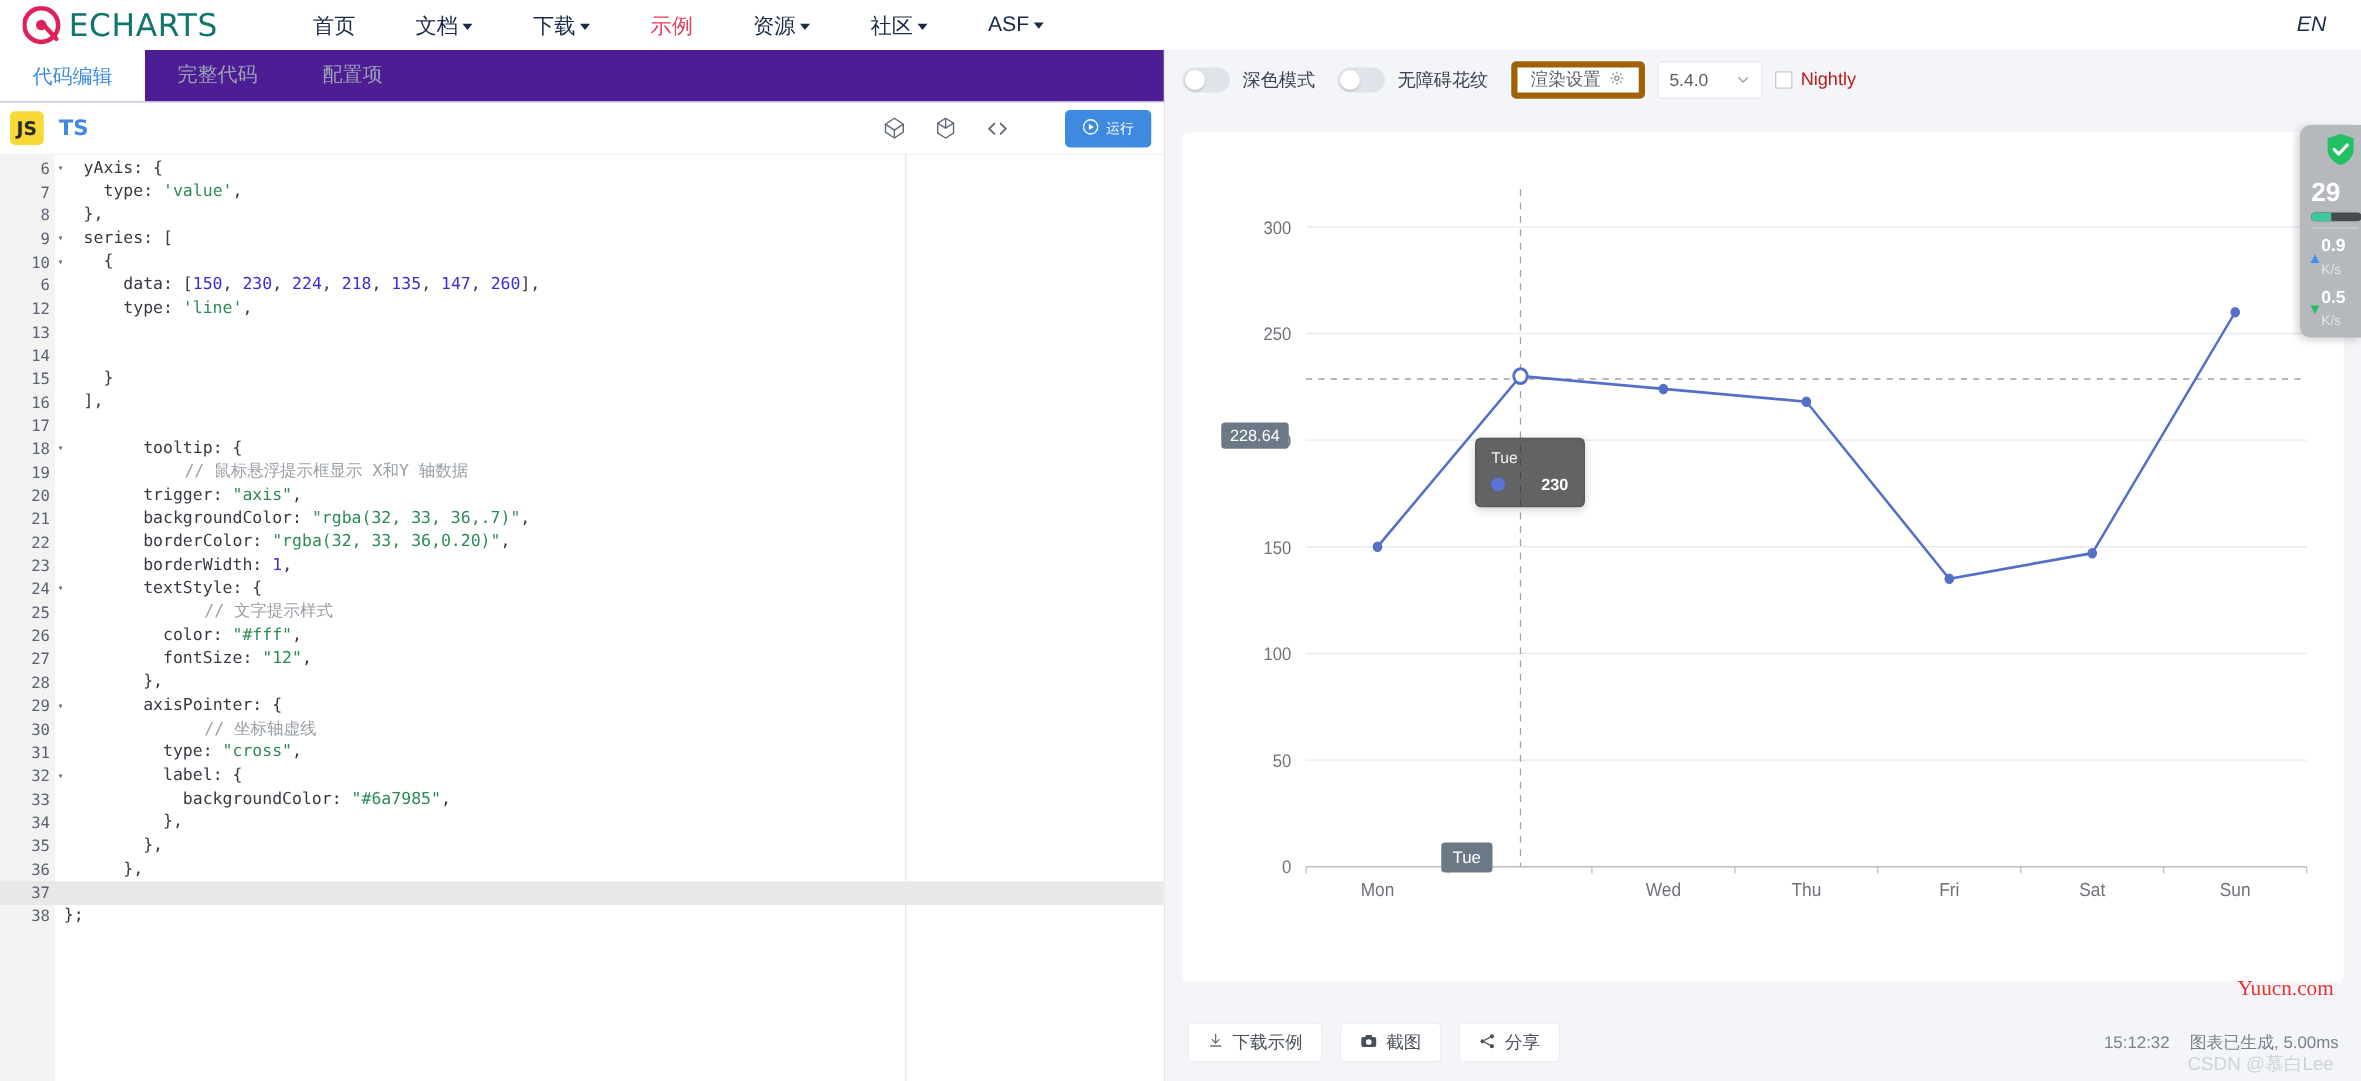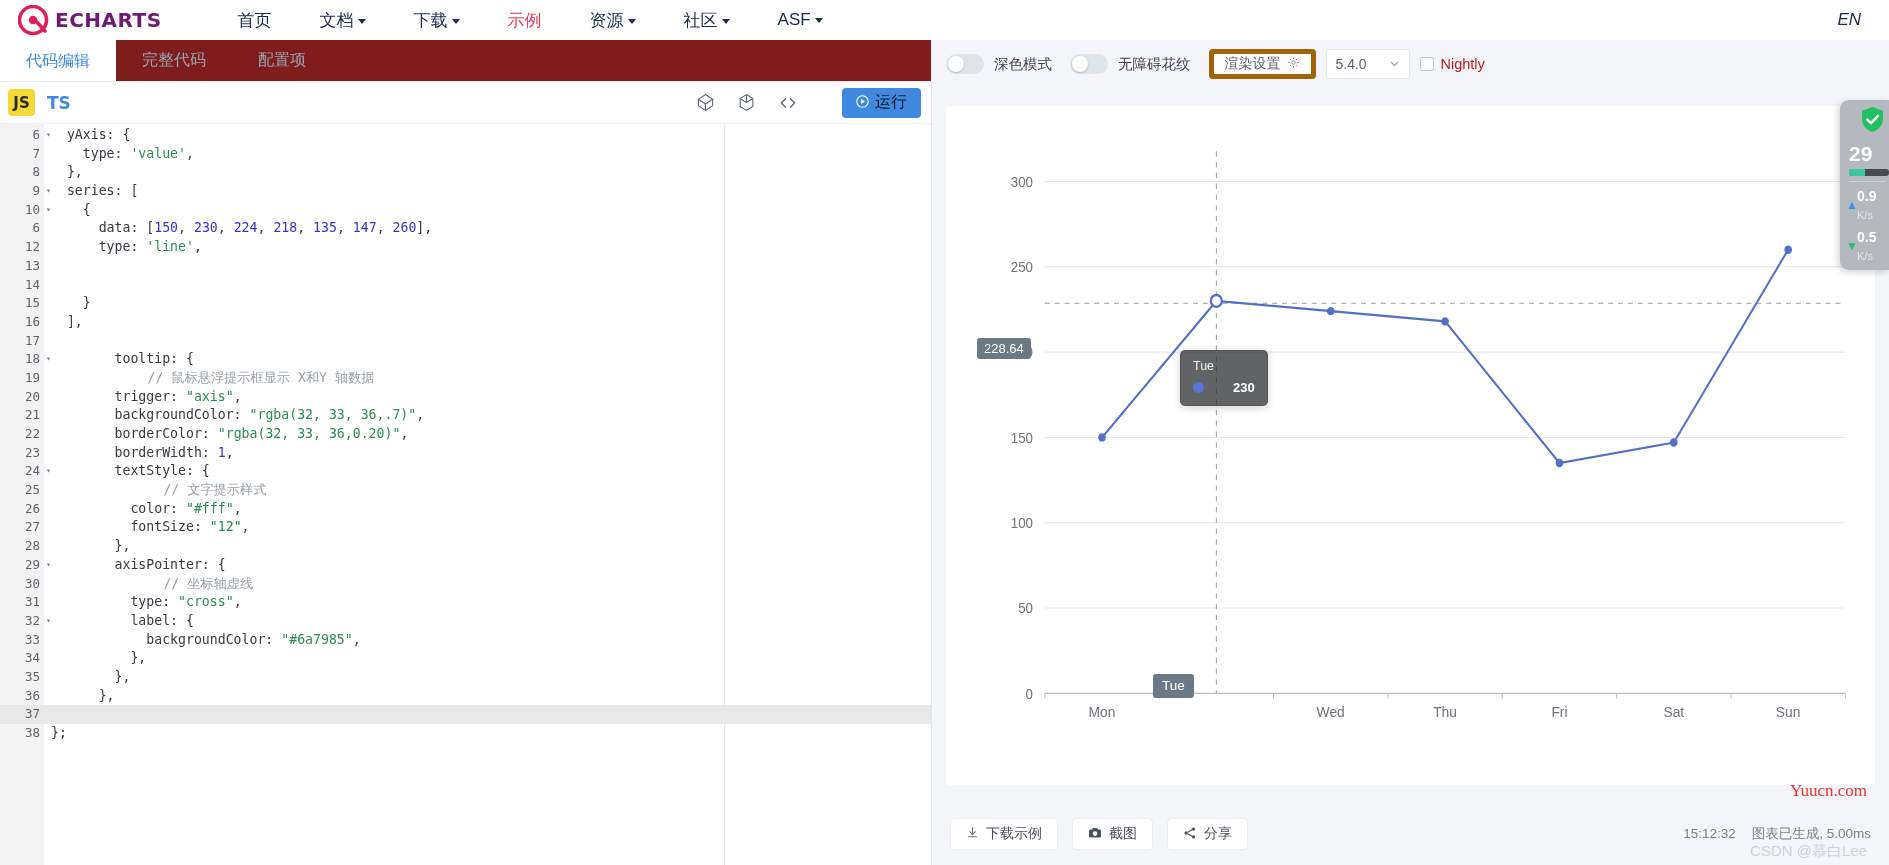--- a/index.html
+++ b/index.html
@@ -13,22 +13,22 @@
   
   .topnav {
     height: 40px; min-height: 40px; background: #fff;
     display: flex; align-items: center; padding: 0 18px;
     position: relative; z-index: 5;
   }
   .brand { display: flex; align-items: center; gap: 6px; margin-right: 52px; }
   .brand-logo { width: 31px; height: 31px; position: relative; }
   .brand-logo svg { display: block; }
   .brand-text {
-    font-size: 20px; font-weight: 700; letter-spacing: .5px;
-    color: #701a75; font-family: "DejaVu Sans", sans-serif;
+    font-size: 25px; font-weight: 400; letter-spacing: .5px;
+    color: #0f766e; font-family: "DejaVu Sans", sans-serif;
   }
   .nav-items { display: flex; align-items: center; gap: 0; }
   .nav-item {
     font-size: 17px; color: #1a2a4a; padding: 4px 24px;
     cursor: pointer; white-space: nowrap; position: relative;
   }
   .nav-item.active { color: #e43c59; }
   .caret {
     display: inline-block; width: 0; height: 0; margin-left: 4px;
     border-left: 4px solid transparent; border-right: 4px solid transparent;
@@ -39,21 +39,21 @@
 
   
   .body-split { flex: 1; display: flex; min-height: 0; position: relative; }
 
   
   .left-pane {
     width: 932px; min-width: 932px; display: flex; flex-direction: column;
     border-right: 1px solid #e3e6ec; background: #fff; min-height: 0;
   }
   .tabs-bar {
-    height: 42px; min-height: 42px; background: #7f1d1d;
+    height: 42px; min-height: 42px; background: #4c1d95;
     display: flex; align-items: stretch; border-bottom: 1px solid #e3e6ec;
   }
   .tab {
     display: flex; align-items: center; padding: 0 26px;
     font-size: 16px; color: #9aa2b1; cursor: pointer; background: transparent;
   }
   .tab.active { color: #3f8ae0; background: #fff; border-top: 2px solid transparent; }
 
   .editor-toolbar {
     height: 42px; min-height: 42px; background: #fff;
@@ -66,24 +66,24 @@
     display: flex; align-items: center; justify-content: center;
     font-family: "DejaVu Sans", sans-serif; cursor: pointer;
   }
   .lang-ts {
     margin-left: 12px; font-size: 17px; font-weight: 700; color: #3f8ae0;
     cursor: pointer; font-family: "DejaVu Sans", sans-serif;
   }
   .tool-icons { margin-left: auto; display: flex; align-items: center; gap: 22px; }
   .tool-ic { color: #606875; cursor: pointer; display: flex; align-items: center; }
   .run-btn {
-    margin-left: 22px; background: #3f8ae0; color: #0f172a;
+    margin-left: 22px; background: #3f8ae0; color: #ffffff;
     border-radius: 4px; height: 30px; padding: 0 14px;
     display: flex; align-items: center; gap: 6px;
-    font-size: 16px; cursor: pointer;
+    font-size: 11px; cursor: pointer;
   }
 
   .code-area {
     flex: 1; display: flex; min-height: 0; position: relative;
     background: #fff; overflow: hidden;
   }
   .gutter {
     width: 44px; min-width: 44px; background: #f3f3f3; position: relative;
     padding-top: 2px;
   }

